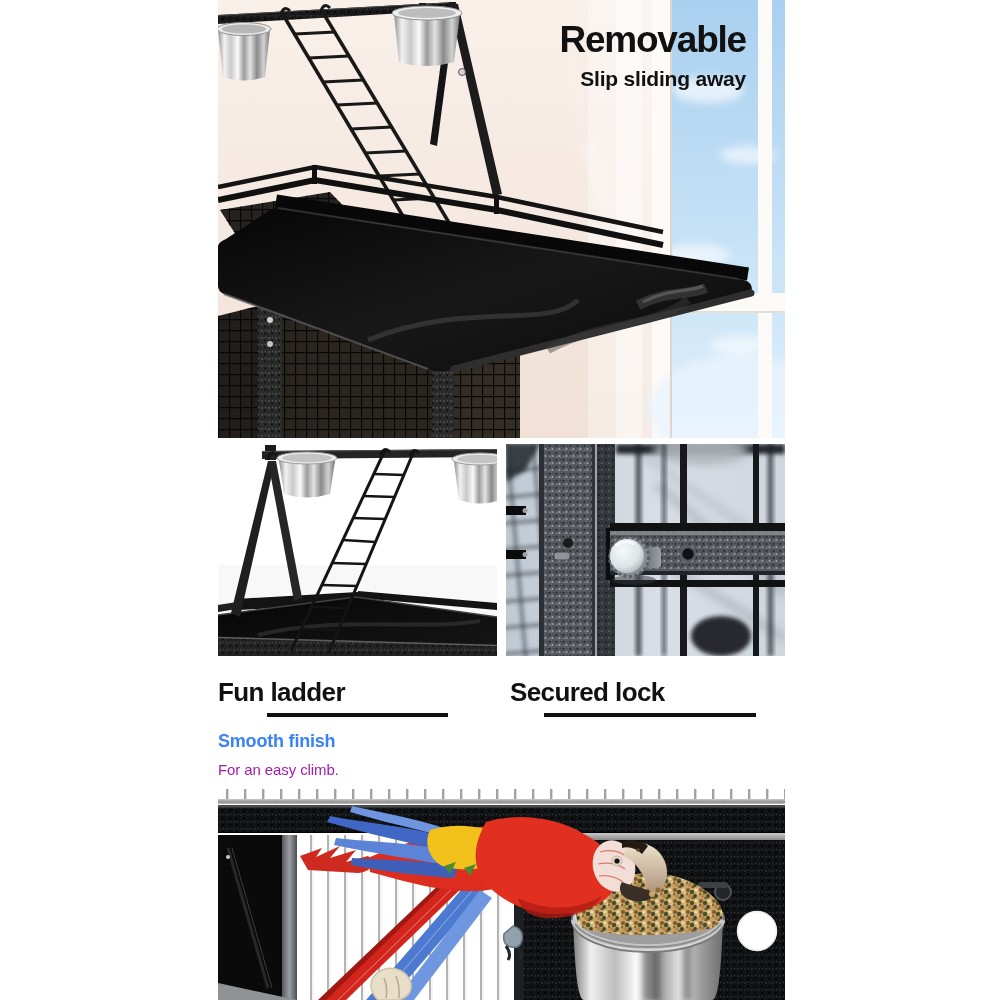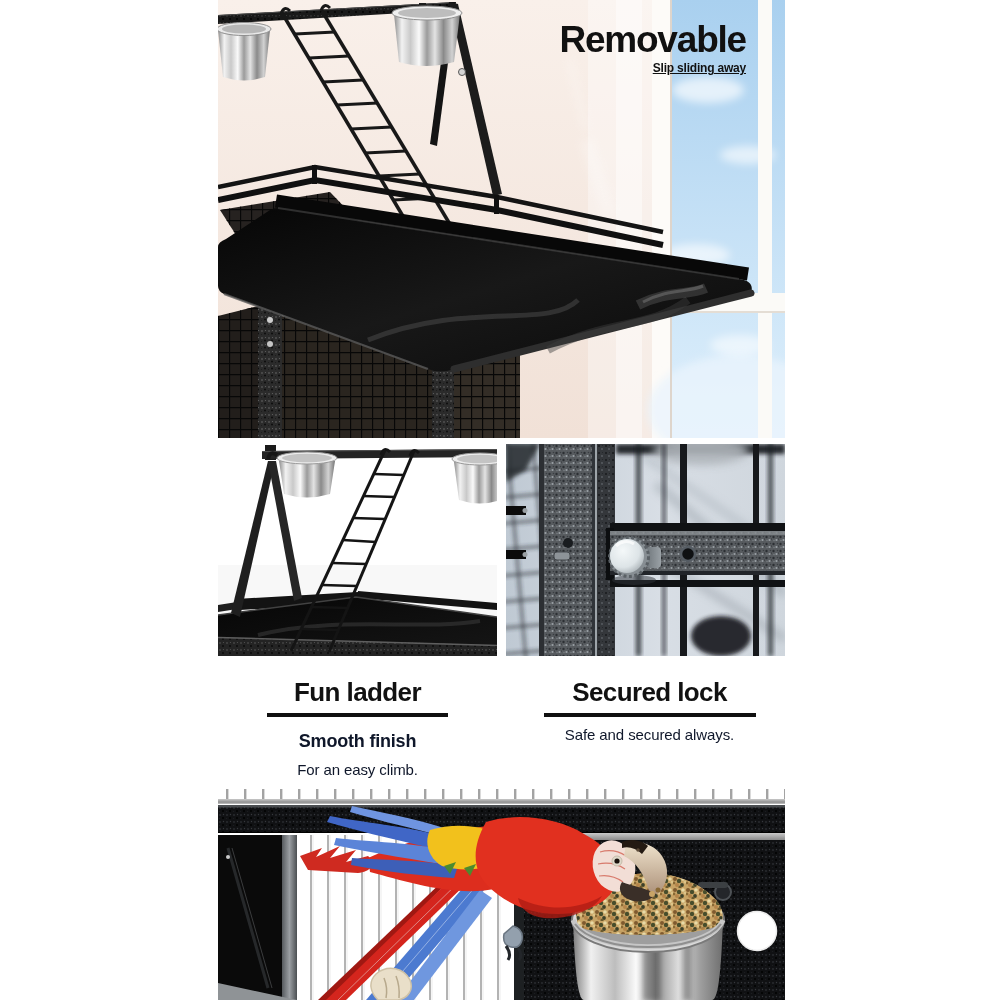--- a/index.html
+++ b/index.html
@@ -7,31 +7,31 @@
         font-family:"Liberation Sans",sans-serif;}
   .photo{position:absolute;overflow:hidden;}
   #hero{left:218px;top:0;width:567px;height:438px;}
   #mid-left{left:218px;top:445px;width:279px;height:211px;}
   #mid-right{left:506px;top:444px;width:279px;height:212px;}
   #bottom{left:218px;top:778px;width:567px;height:222px;}
   .photo svg{display:block;}
 
   .hero-text{position:absolute;top:20px;right:39px;text-align:right;color:#111;}
   .hero-title{font-size:37px;line-height:40px;font-weight:800;letter-spacing:-1.2px;margin:0;}
-  .hero-sub{font-size:12px;font-weight:600;margin-top:1px;letter-spacing:-0.2px;text-decoration:underline;}
-
-  .feature-col{position:absolute;top:656px;width:279px;text-align:center;color:#111;}
+  .hero-sub{font-size:21px;font-weight:600;margin-top:7px;letter-spacing:-0.2px;}
+
+  .feature-col{position:absolute;top:656px;width:279px;color:#111;}
   #feat-left{left:218px;}
   #feat-right{left:510px;}
   .feature-title{font-size:26px;font-weight:800;letter-spacing:-0.6px;line-height:1.08;margin:0;padding-top:22px;}
   .rule{height:4px;background:#101010;margin:7px auto 0;}
   #feat-left .rule{width:181px;}
   #feat-right .rule{width:212px;}
-  .feature-sub{font-size:18px;font-weight:700;margin-top:14px;color:#0f172a;letter-spacing:-0.2px;}
-  .feature-cap{font-size:15px;color:#0f172a;margin-top:9px;letter-spacing:-0.1px;}
+  .feature-sub{font-size:18px;font-weight:700;margin-top:14px;color:#3b82f6;letter-spacing:-0.2px;}
+  .feature-cap{font-size:15px;color:#a21caf;margin-top:9px;letter-spacing:-0.1px;}
 </style>
 </head>
 <body>
 
 <div class="page">
 
   <section class="photo" id="hero">
     <svg width="567" height="438" viewBox="0 0 567 438">
       <defs>
         <linearGradient id="tp_wall" x1="0" y1="0" x2="0" y2="1">
@@ -372,21 +372,20 @@
   <div class="feature-col" id="feat-left">
     <h2 class="feature-title">Fun ladder</h2>
     <div class="rule"></div>
     <div class="feature-sub">Smooth finish</div>
     <div class="feature-cap">For an easy climb.</div>
   </div>
 
   <div class="feature-col" id="feat-right">
     <h2 class="feature-title">Secured lock</h2>
     <div class="rule"></div>
-    <div class="feature-cap">Safe and secured always.</div>
   </div>
 
   <section class="photo" id="bottom">
     <svg width="567" height="222" viewBox="0 0 567 222">
       <defs>
         <linearGradient id="bp_steel" x1="0" y1="0" x2="1" y2="0">
           <stop offset="0" stop-color="#7d7d7d"></stop>
             <stop offset="0.12" stop-color="#f0f0f0"></stop>
           <stop offset="0.28" stop-color="#bdbdbd"></stop>
             <stop offset="0.42" stop-color="#fafafa"></stop>

